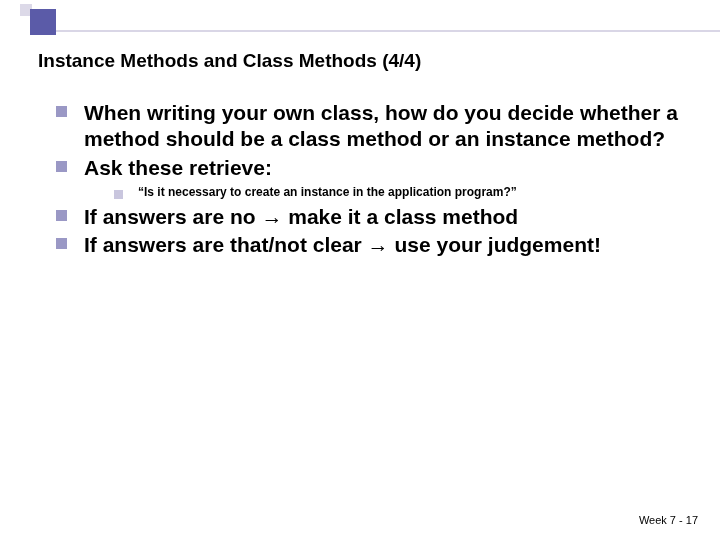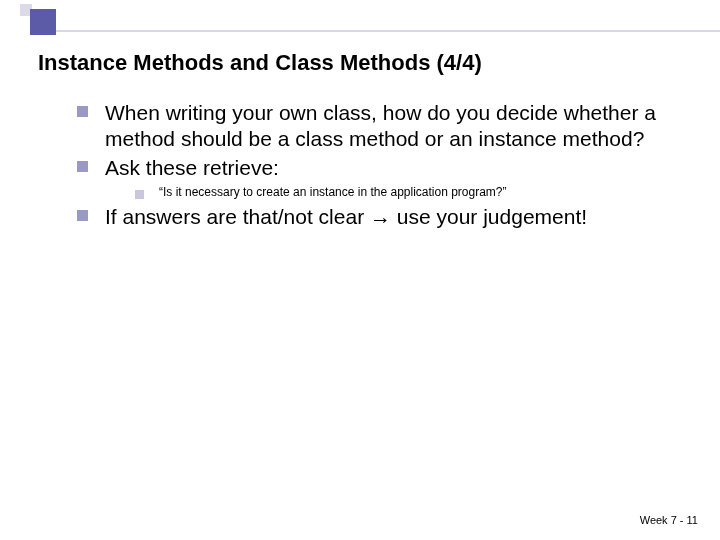--- a/index.html
+++ b/index.html
@@ -40,29 +40,30 @@
     left: 56px;
     width: 664px;
     height: 2px;
     background: #d9d6e6;
   }
   .title {
     position: absolute;
     top: 50px;
     left: 38px;
     right: 20px;
-    font-size: 22px;
+    font-size: 19px;
     font-weight: bold;
     color: #000;
   }
   .content {
     position: absolute;
     top: 100px;
-    left: 77px;
+    left: 56px;
     right: 40px;
+    font-weight: bold;
   }
   ul.outer {
     list-style: none;
     margin: 0;
     padding: 0;
   }
   ul.outer > li {
     position: relative;
     padding-left: 28px;
     font-size: 21px;
@@ -120,17 +121,18 @@
 
 <div class="content">
   <ul class="outer">
     <li>When writing your own class, how do you decide whether a method should be a class method or an instance method?</li>
     <li>
       <span>Ask these retrieve:</span>
       <ul class="inner">
         <li>“Is it necessary to create an instance in the application program?”</li>
       </ul>
     </li>
+    <li>If answers are no → make it a class method</li>
     <li>If answers are that/not clear → use your judgement!</li>
   </ul>
 </div>
 
-<div class="footer">Week 7 - 11</div>
+<div class="footer">Week 7 - 17</div>
 
 </body></html>

